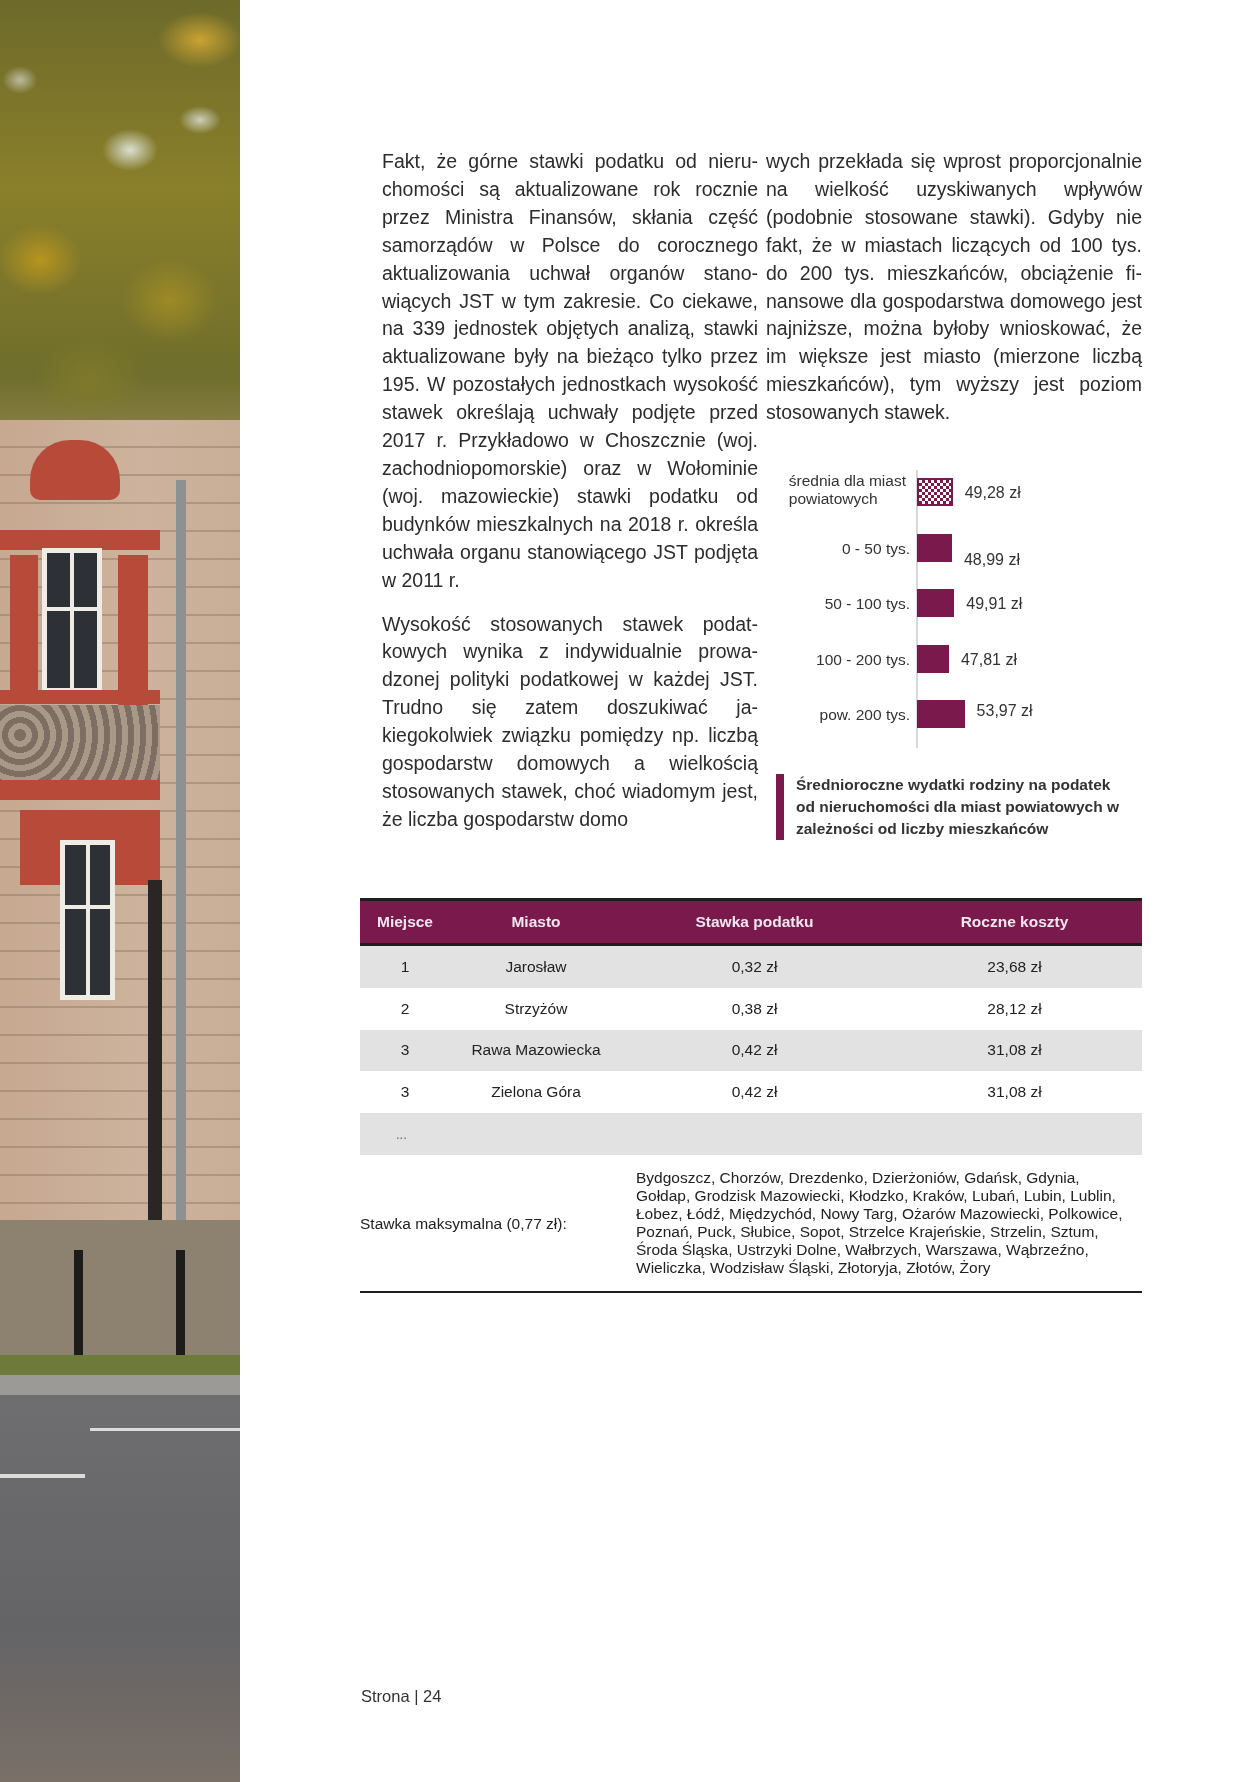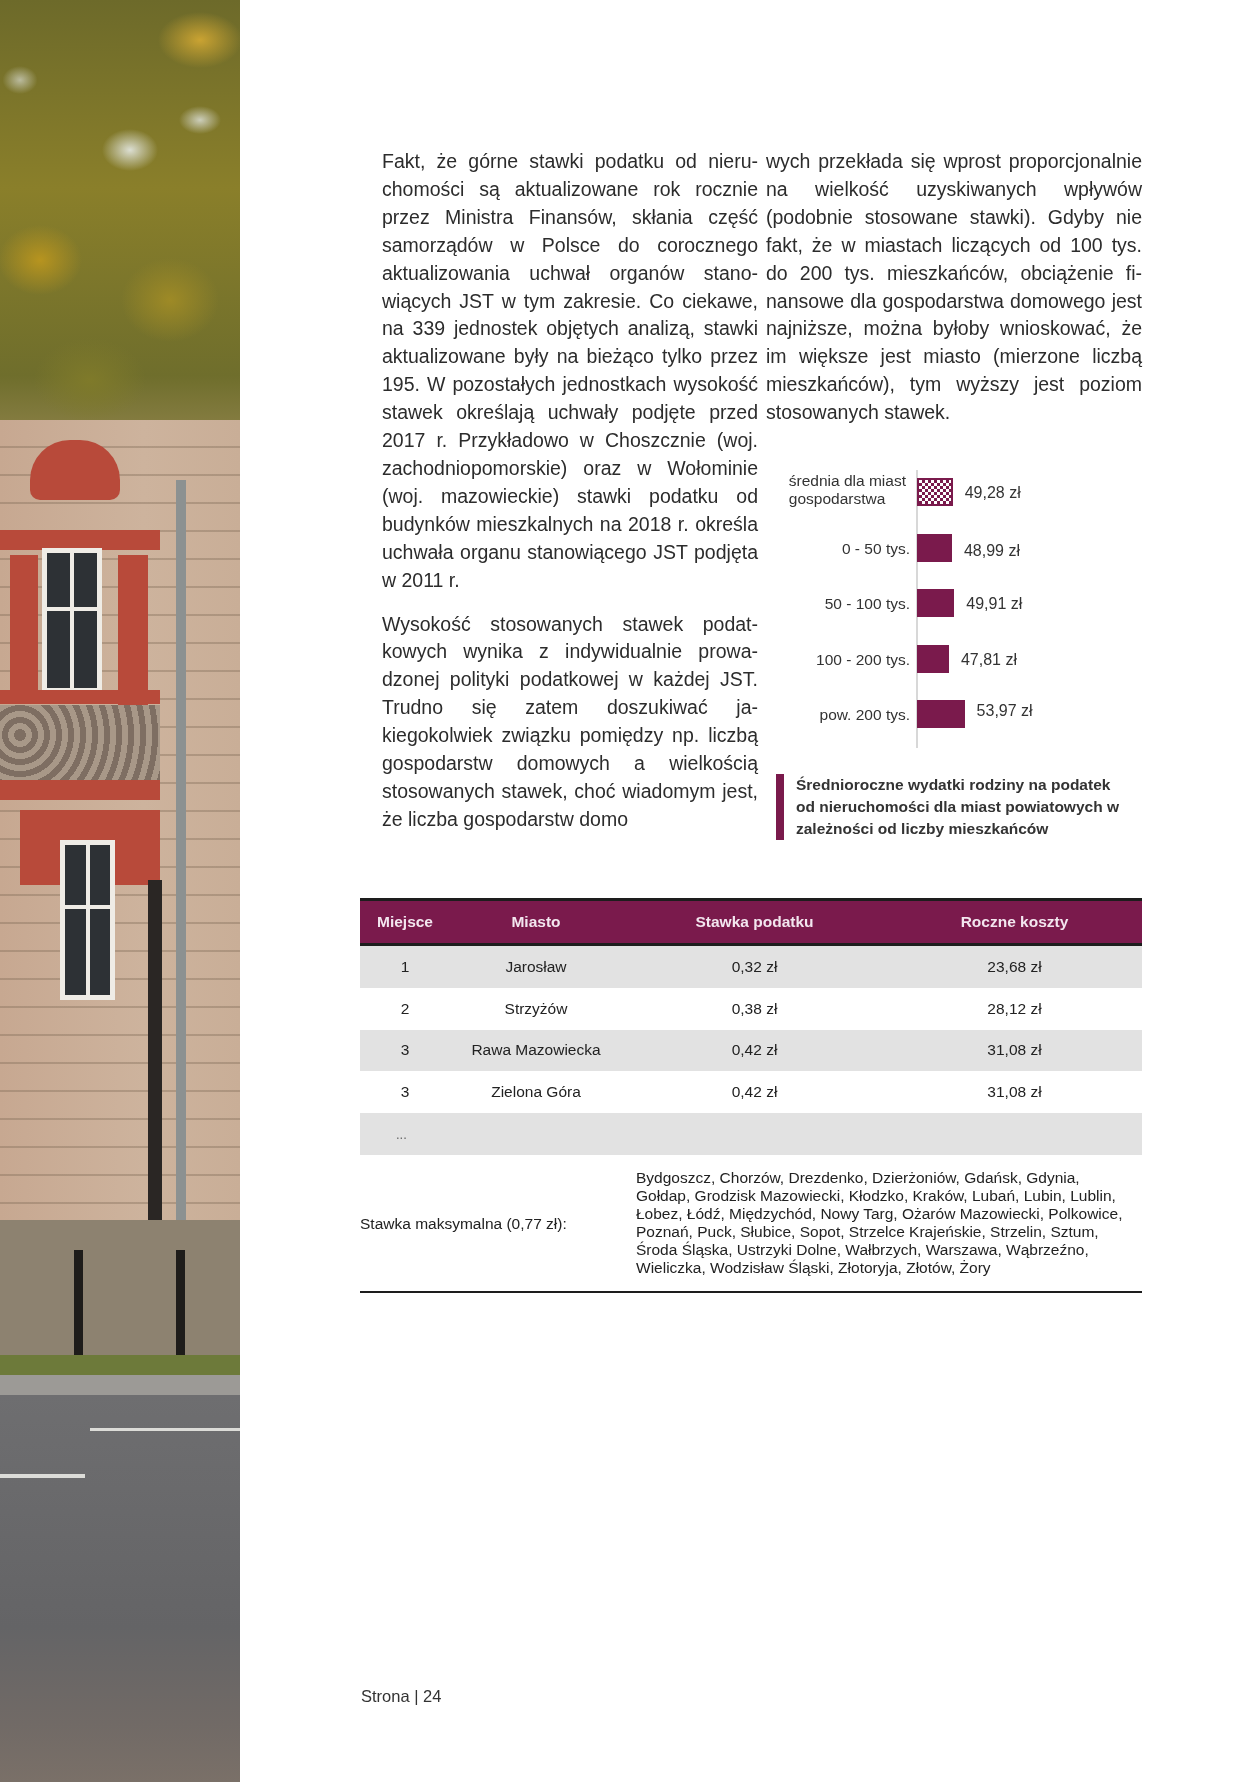--- a/index.html
+++ b/index.html
@@ -144,29 +144,29 @@
 </div>
 
 <div class="col col-right">
   <p>wych przekłada się wprost proporcjonal­nie na wielkość uzyskiwanych wpływów (podobnie stosowane stawki). Gdyby nie fakt, że w miastach liczących od 100 tys. do 200 tys. mieszkańców, obciążenie fi­nansowe dla gospodarstwa domowego jest najniższe, można byłoby wniosko­wać, że im większe jest miasto (mie­rzone liczbą mieszkańców), tym wyższy jest poziom stosowanych stawek.</p>
 </div>
 
 <div class="chart" id="chart">
   <div class="axis"></div>
 <div class="cat-label multi" style="top: 2px;">
       <div>średnia dla miast</div>
-      <div>gospodarstwa</div>
+      <div>powiatowych</div>
     </div>
     <div class="bar pattern" style="top: 8px; height: 28px; width: 35.664px;"></div>
     <div class="val-label" style="top: 14px; left: 204.664px;">49,28 zł</div>
     <div class="cat-label" style="top: 69.5px;">
       <div>0 - 50 tys.</div>
     </div>
     <div class="bar" style="top: 63.5px; height: 28px; width: 34.9245px;"></div>
-    <div class="val-label" style="top: 72px; left: 203.924px;">48,99 zł</div>
+    <div class="val-label" style="top: 81px; left: 203.924px;">48,99 zł</div>
     <div class="cat-label" style="top: 125px;">
       <div>50 - 100 tys.</div>
     </div>
     <div class="bar" style="top: 119px; height: 28px; width: 37.2705px;"></div>
     <div class="val-label" style="top: 125px; left: 206.27px;">49,91 zł</div>
     <div class="cat-label" style="top: 180.5px;">
       <div>100 - 200 tys.</div>
     </div>
     <div class="bar" style="top: 174.5px; height: 28px; width: 31.9155px;"></div>
     <div class="val-label" style="top: 180.5px; left: 200.916px;">47,81 zł</div>

